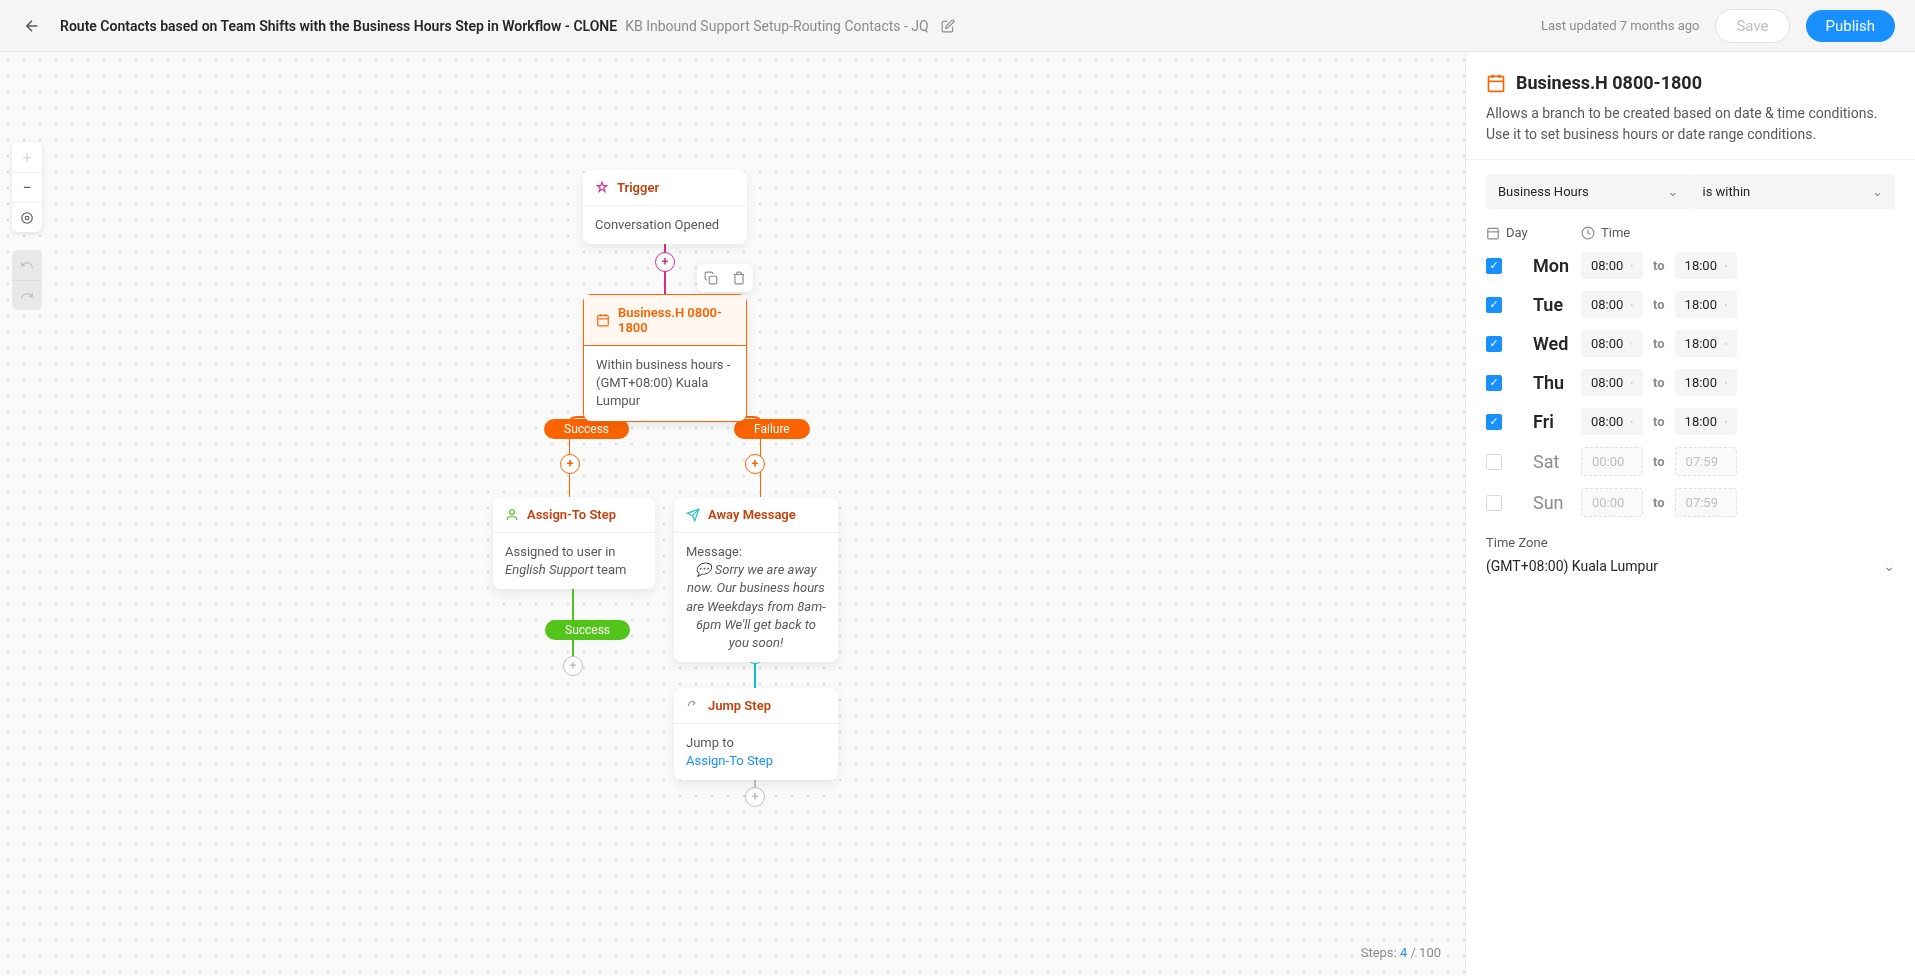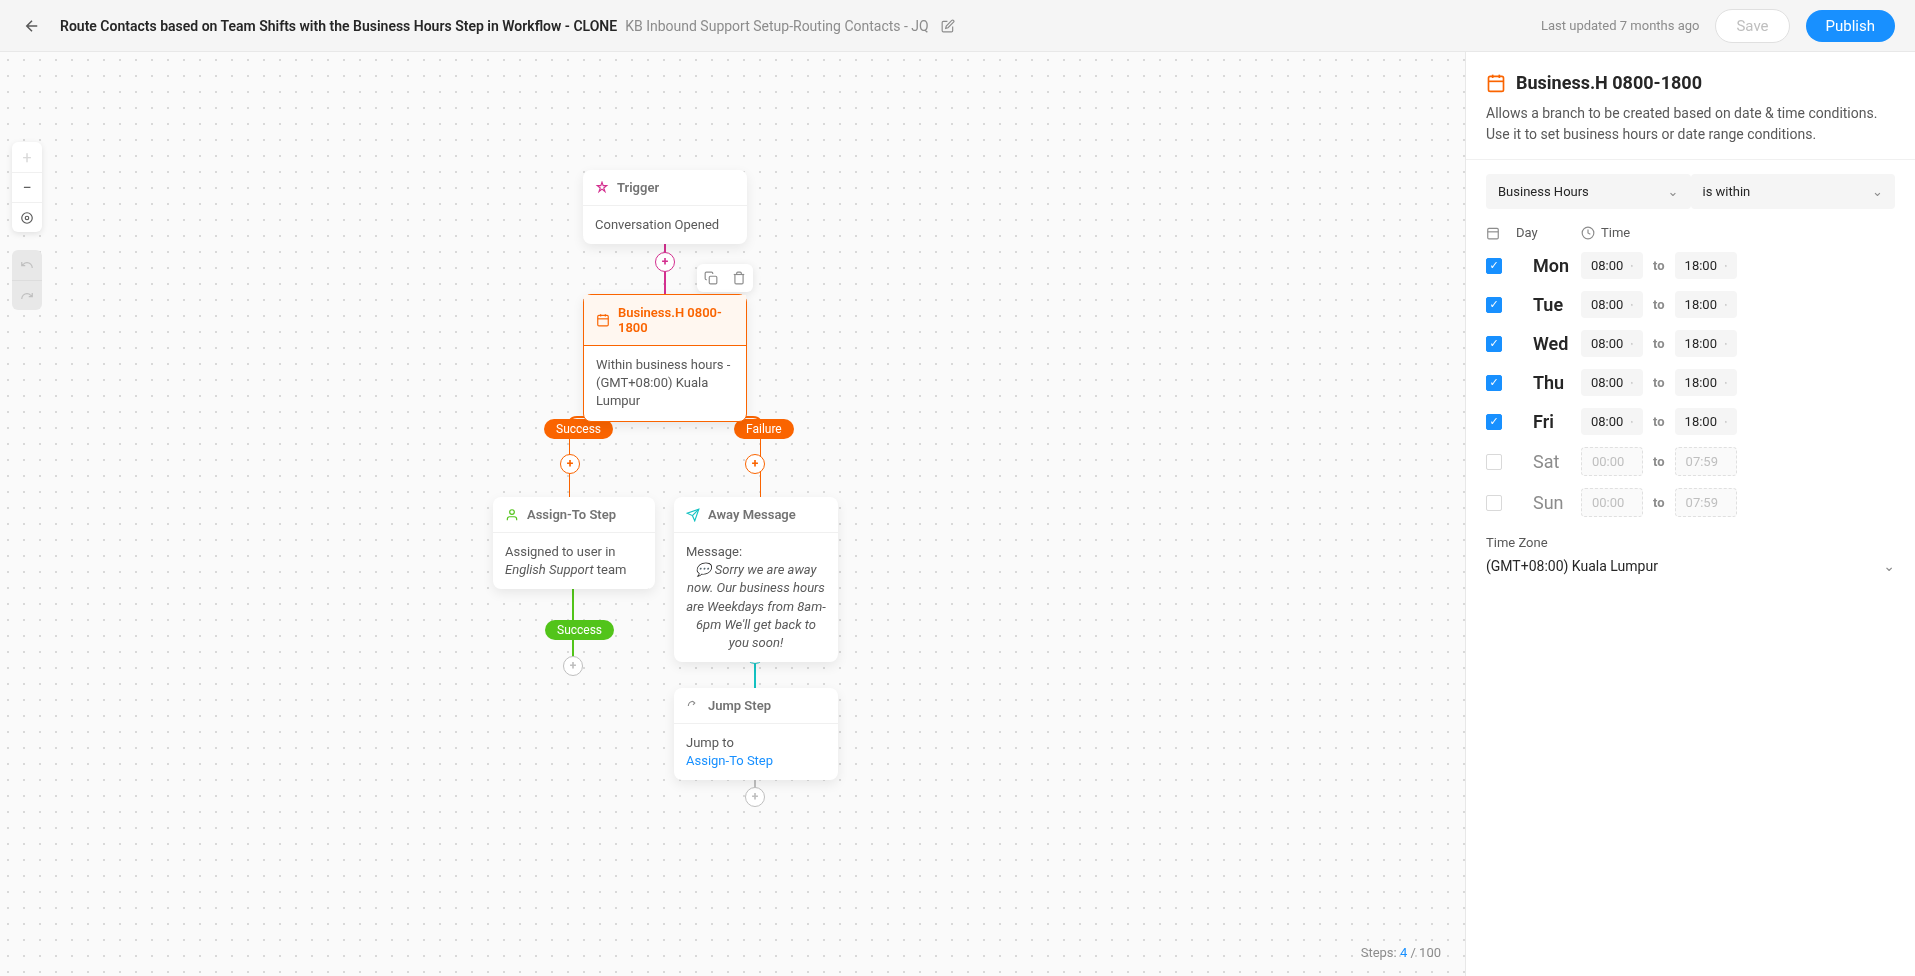--- a/index.html
+++ b/index.html
@@ -152,21 +152,21 @@
     .node.selected {
       border: 1.5px solid #fa6400;
     }
     .node.selected .node-header {
       background: #fff7f0;
       border-bottom: 1px solid #fa6400;
     }
     .node-title {
       font-size: 13px;
       font-weight: 600;
-      color: #737373;
+      color: #c2410c;
     }
     .node.selected .node-title { color: #fa6400; }
     .node-body {
       padding: 10px 12px;
       font-size: 13px;
       color: #595959;
       line-height: 1.4;
     }
     .node-icon {
       width: 14px;
@@ -191,21 +191,21 @@
       justify-content: center;
       cursor: pointer;
       color: #8c8c8c;
     }
 
     .pill {
       position: absolute;
       background: #fa6400;
       color: #fff;
       font-size: 12px;
-      padding: 3px 12px;
+      padding: 3px 20px;
       border-radius: 12px;
     }
     .pill.green { background: #52c41a; }
 
     .add-btn {
       position: absolute;
       width: 20px;
       height: 20px;
       border: 1.5px solid;
       border-radius: 50%;
@@ -283,21 +283,21 @@
     }
     .chevron {
       color: #8c8c8c;
     }
     .day-time-header {
       display: flex;
       margin-bottom: 12px;
       font-size: 13px;
       color: #595959;
     }
-    .day-head { width: 95px; display: flex; align-items: center; gap: 16px; }
+    .day-head { width: 95px; display: flex; align-items: center; gap: 6px; }
     .time-head { display: flex; align-items: center; gap: 6px; }
     .day-row {
       display: flex;
       align-items: center;
       margin-bottom: 12px;
     }
     .day-check {
       width: 95px;
       display: flex;
       align-items: center;

